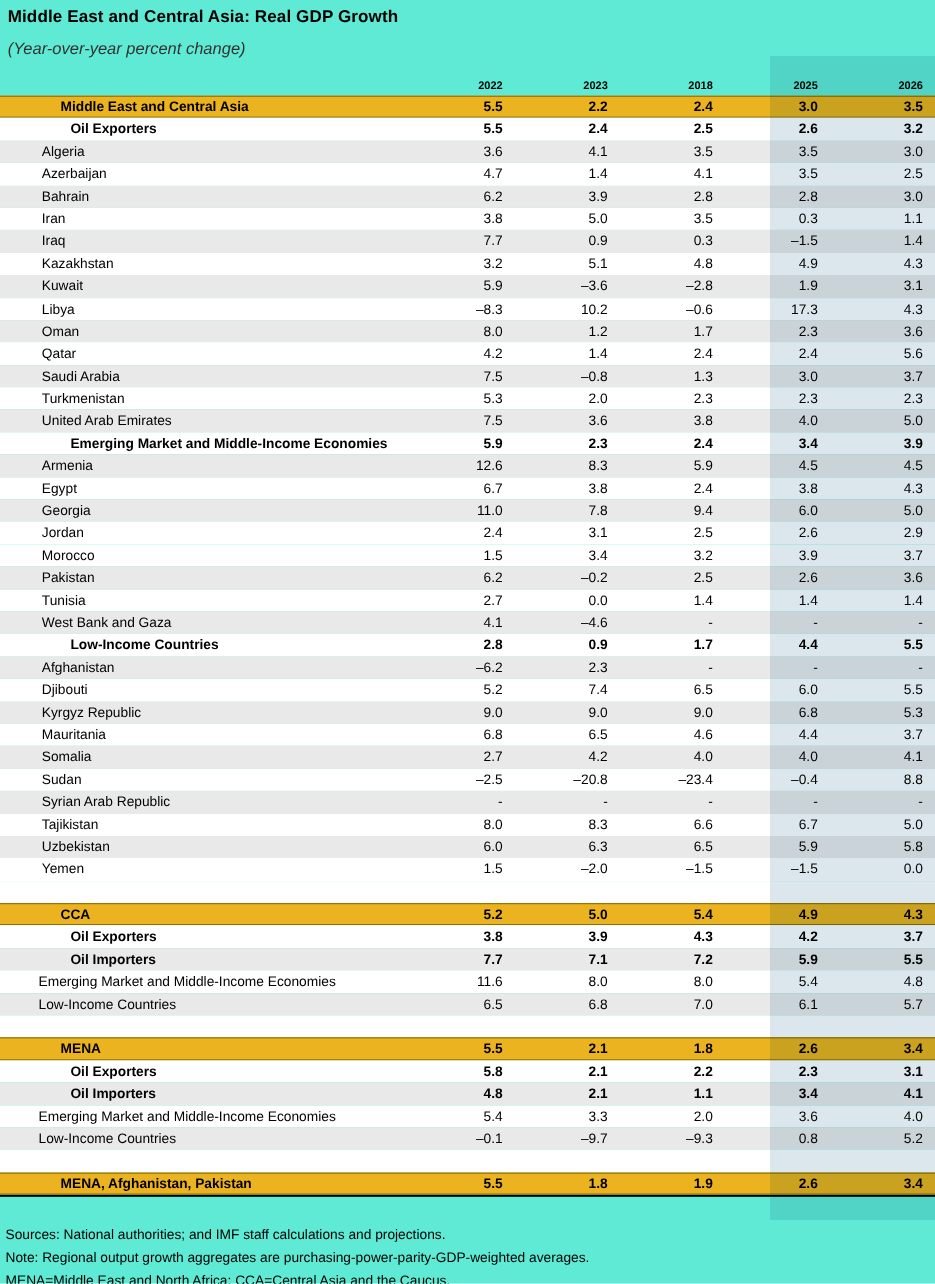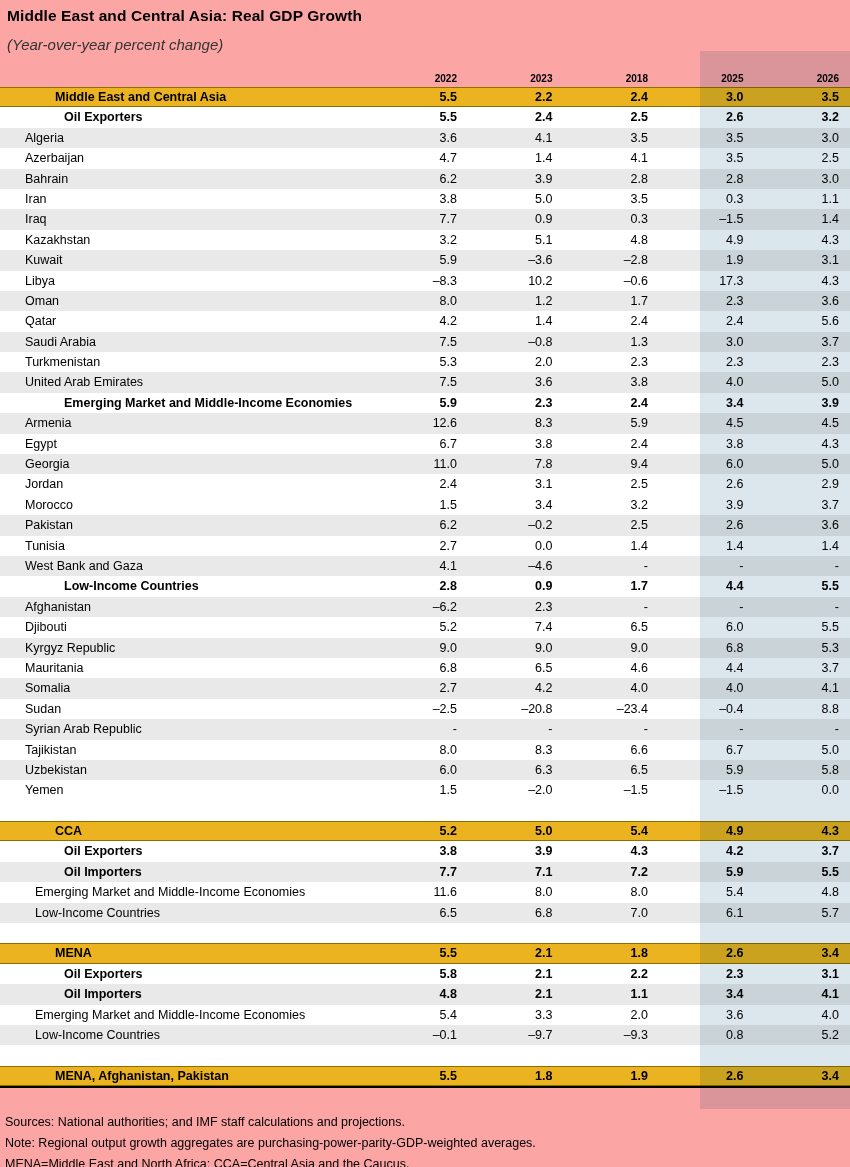--- a/index.html
+++ b/index.html
@@ -1,18 +1,18 @@
 <!DOCTYPE html>
 <html style="--gold: #ECB321; --stripe: #E9E9E9; --projection_band: #DCE7ED;"><head>
 <meta charset="utf-8">
 <style>
   * { margin:0; padding:0; box-sizing:border-box; }
   html,body { width:850px; height:1167px; background:#fff; overflow:hidden;
               font-family:"Liberation Sans", sans-serif; color:#000; }
-  .page { position:relative; width:850px; height:1167px; background:#fca5a5; }
+  .page { position:relative; width:850px; height:1167px; background:#5eead4; }
 
   .title    { position:absolute; left:7px; top:7px;  font-size:15.5px; font-weight:bold; letter-spacing:.1px; }
   .subtitle { position:absolute; left:7px; top:36px; font-size:15px; font-style:italic; color:#333; }
 
   .table { position:absolute; left:0; top:60px; width:850px;
            border-bottom:2px solid #000; }
 
   .hrow { display:flex; height:27px; align-items:flex-end; padding-bottom:3px;
           font-weight:bold; font-size:10px; }
   .row  { display:flex; height:20.4px; align-items:center; font-size:12.5px;
@@ -22,21 +22,21 @@
   .num   { flex:0 0 95.5px; width:95.5px; text-align:right; padding-right:11px; }
 
   .bg-white { background:#ffffff; }
   .bg-gray  { background: var(--stripe, #E9E9E9); }
   .bg-gold  { background: var(--gold, #ECB321);
               border-top:1px solid #8E6E00; border-bottom:1px solid #8E6E00; }
 
   .st-region, .st-section { font-weight:bold;padding-left:48px; }
   .st-region .label  { padding-left:7px;  }
   .st-section .label { padding-left:16px; }
-  .st-country .label { padding-left:25px; }
+  .st-country .label { padding-left:38px; }
   .st-subrow .label  { padding-left:35px; }
   .st-spacer { background:#fff; }
 
   .band { position:absolute; left:700px; top:51px; width:150px; height:1058px;
           background: var(--projection_band, #DCE7ED);
           mix-blend-mode:multiply; pointer-events:none; }
 
   .footer { position:absolute; left:5px; top:1112px; font-size:12.5px; line-height:21px; }
 </style>
 </head>

